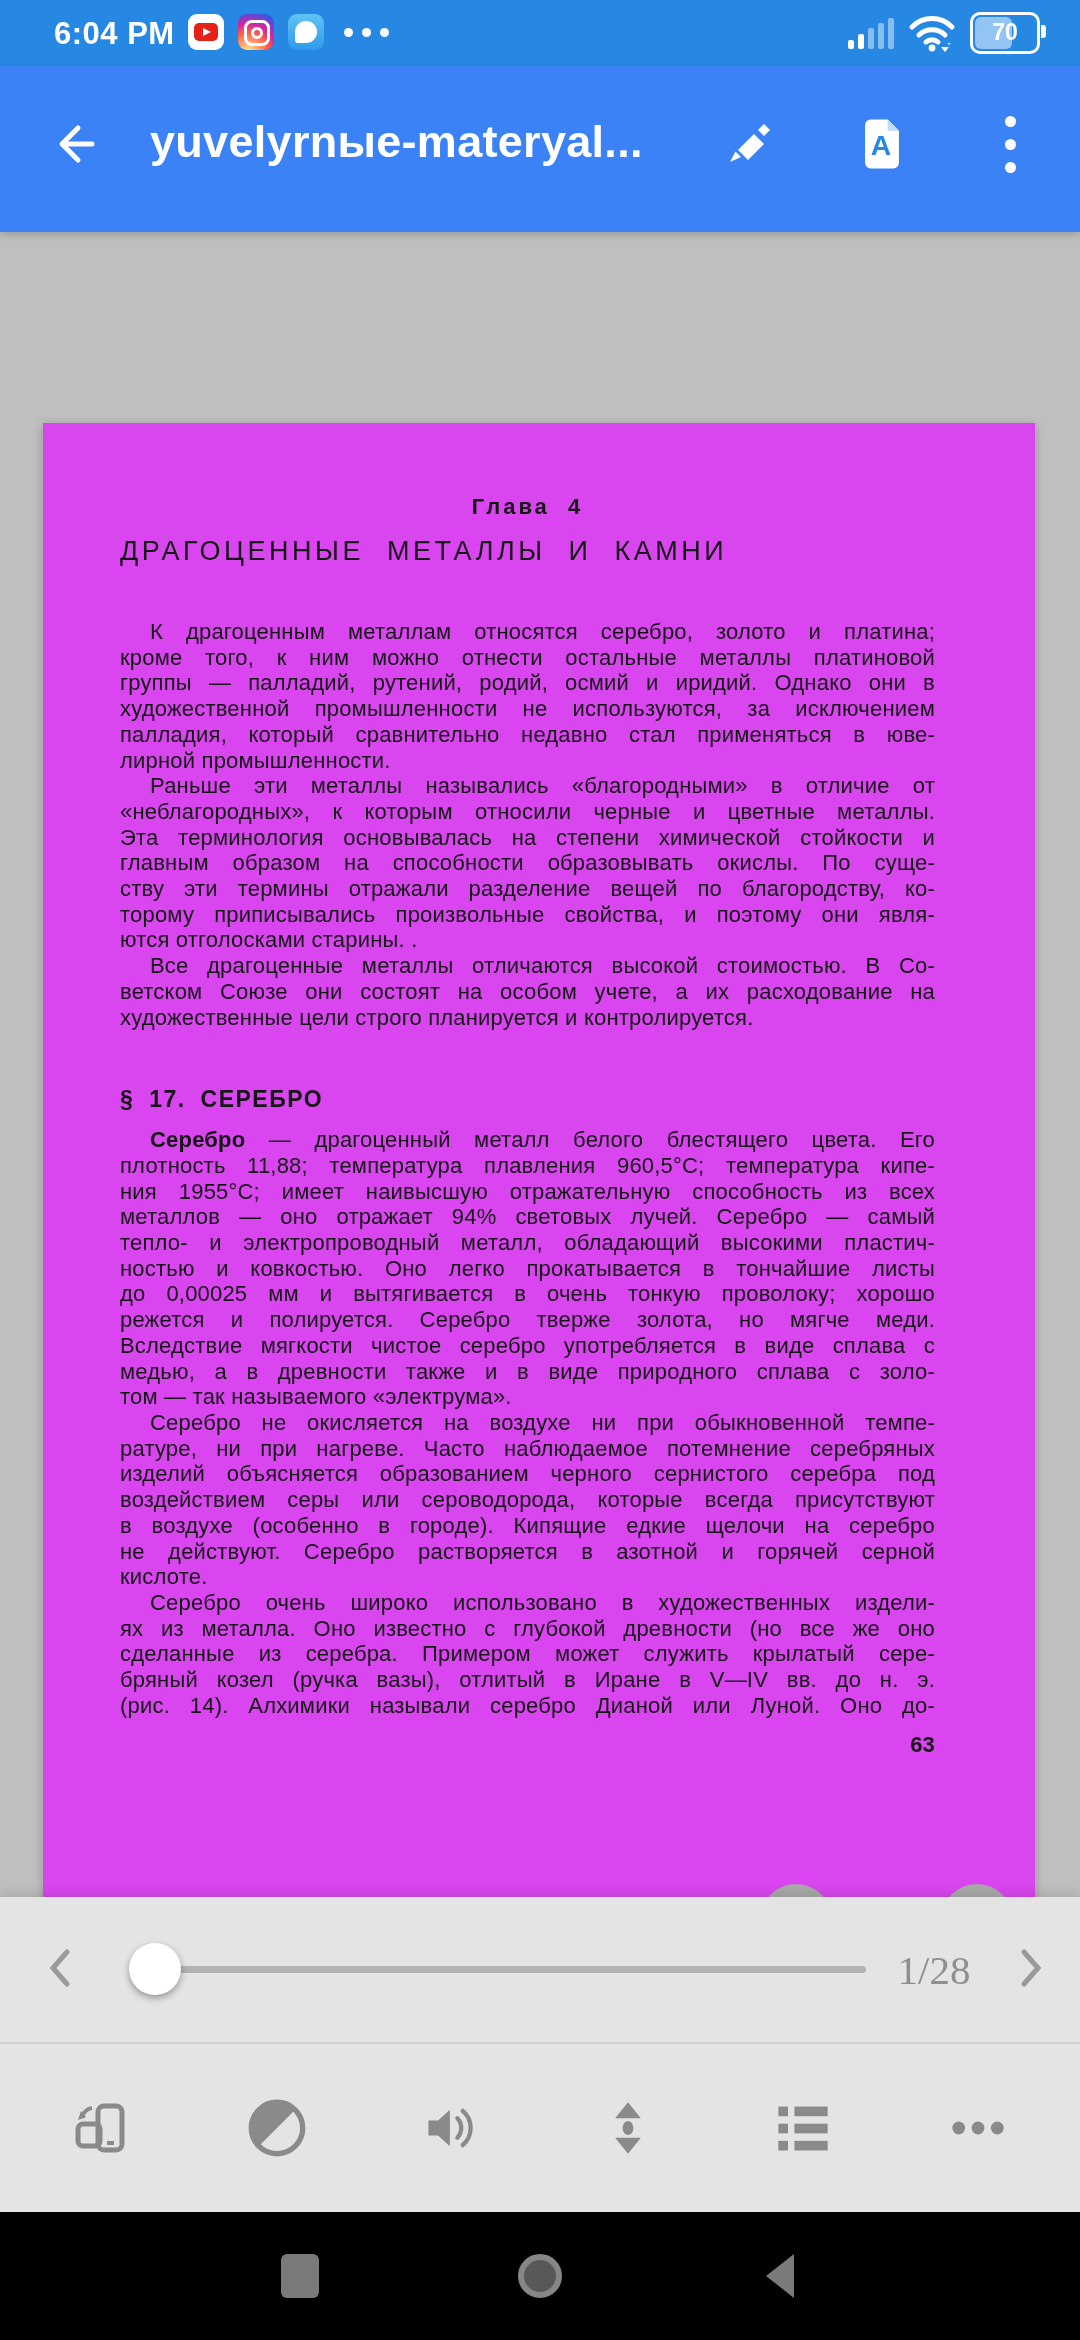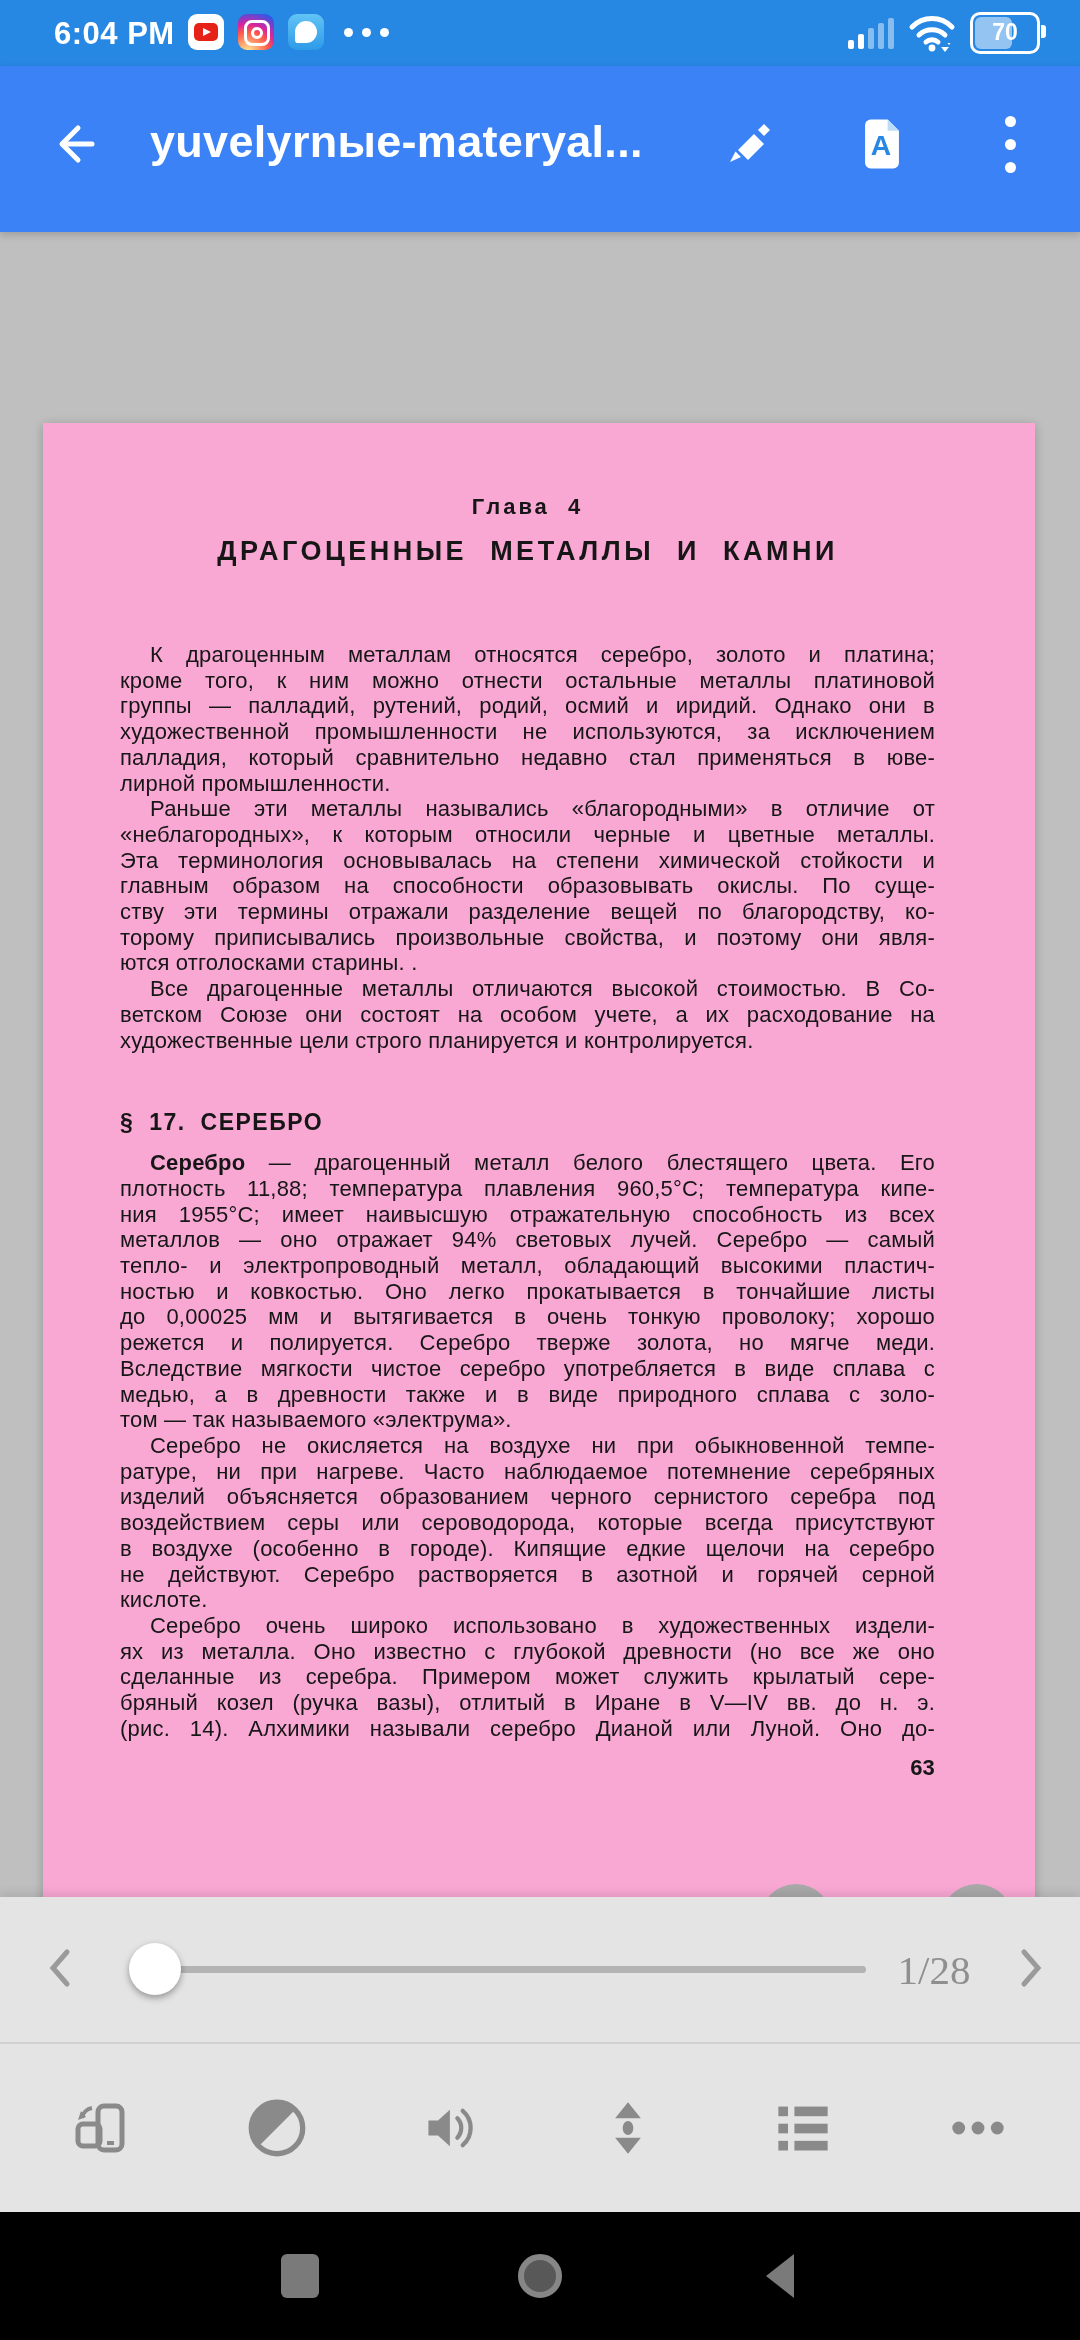--- a/index.html
+++ b/index.html
@@ -32,31 +32,31 @@
   .battery .fill{position:absolute;left:2px;top:2px;bottom:2px;width:58%;background:rgba(255,255,255,.5);border-radius:6px;}
   .battery .pct{position:absolute;left:0;right:0;top:4px;text-align:center;color:#fff;font-size:23px;font-weight:bold;}
   .battery .nub{position:absolute;right:-9px;top:10px;width:5px;height:13px;background:#fff;border-radius:0 3px 3px 0;}
   .ab-title{position:absolute;left:150px;top:50px;width:520px;color:#fff;font-size:45px;font-weight:bold;
     white-space:nowrap;overflow:hidden;letter-spacing:.3px;}
   .ab-btn{position:absolute;width:72px;height:72px;top:42px;display:flex;align-items:center;justify-content:center;}
   .kebab{display:flex;flex-direction:column;gap:12px;}
   .kebab i{width:11px;height:11px;border-radius:50%;background:#fff;}
 
   
-  .page{position:absolute;left:43px;top:423px;width:992px;height:1619px;background:#f9a8d4;z-index:1;
+  .page{position:absolute;left:43px;top:423px;width:992px;height:1619px;background:#d946ef;z-index:1;
     box-shadow:0 2px 10px rgba(0,0,0,.22);}
   .page-content{position:absolute;left:77px;top:0;width:815px;color:#161616;
     font-size:22px;line-height:25.7px;letter-spacing:.2px;}
   .para .line{text-align:justify;text-align-last:justify;}
   .para .line.noj{text-align-last:left;}
   .para .line.indent{text-indent:30px;}
   .chapter-label{font-weight:bold;font-size:22px;text-align:center;letter-spacing:3px;word-spacing:9px;line-height:26px;}
-  .chapter-title{font-weight:bold;font-size:27px;text-align:center;letter-spacing:3.5px;word-spacing:12px;line-height:30px;}
+  .chapter-title{font-weight:normal;font-size:27px;text-align:left;letter-spacing:3.5px;word-spacing:12px;line-height:30px;}
   .section-heading{font-weight:bold;font-size:23px;letter-spacing:1.5px;word-spacing:7px;line-height:26px;}
-  #blk-label{margin-top:71px;} #blk-title{margin-top:16px;} #blk-p1{margin-top:76px;}
+  #blk-label{margin-top:71px;} #blk-title{margin-top:16px;} #blk-p1{margin-top:53px;}
   #blk-sec{margin-top:56px;} #blk-p4{margin-top:15px;}
   .page-num-row{margin-top:14px;text-align:right;font-weight:bold;font-size:22px;line-height:26px;}
 
   
   .fab{position:absolute;width:72px;height:72px;border-radius:50%;background:#a9a9a9;z-index:5;}
 
   
   .slider-panel{position:absolute;left:0;top:1897px;width:1080px;height:145px;background:#e4e4e4;z-index:10;
     box-shadow:0 -4px 10px rgba(0,0,0,.10);font-family:Liberation Serif, serif;}
   .chev{position:absolute;top:50%;transform:translateY(-50%);}

